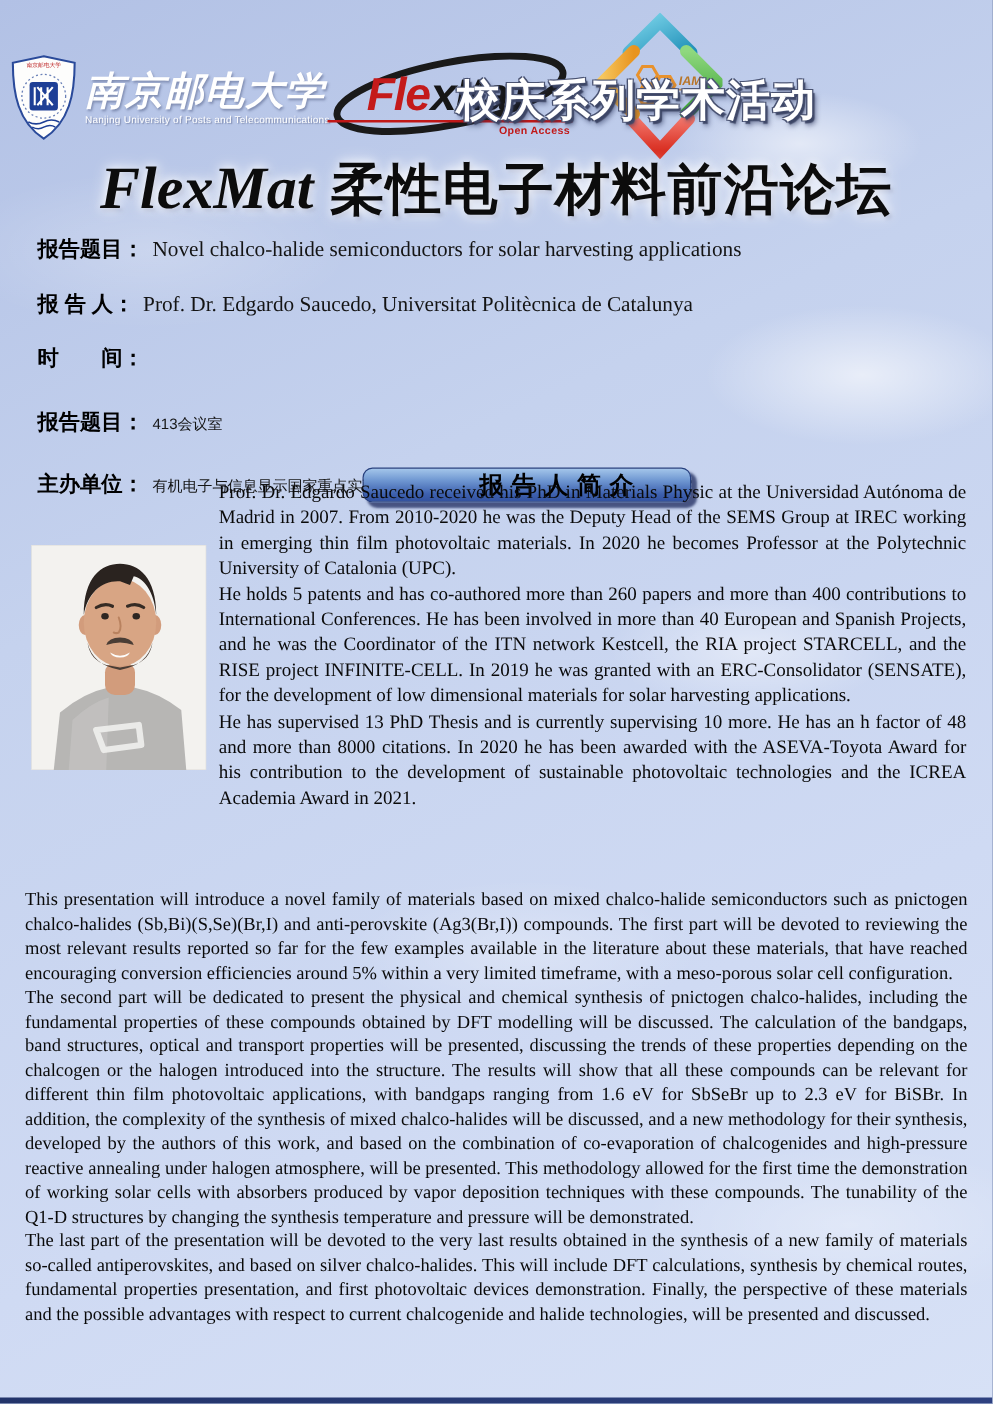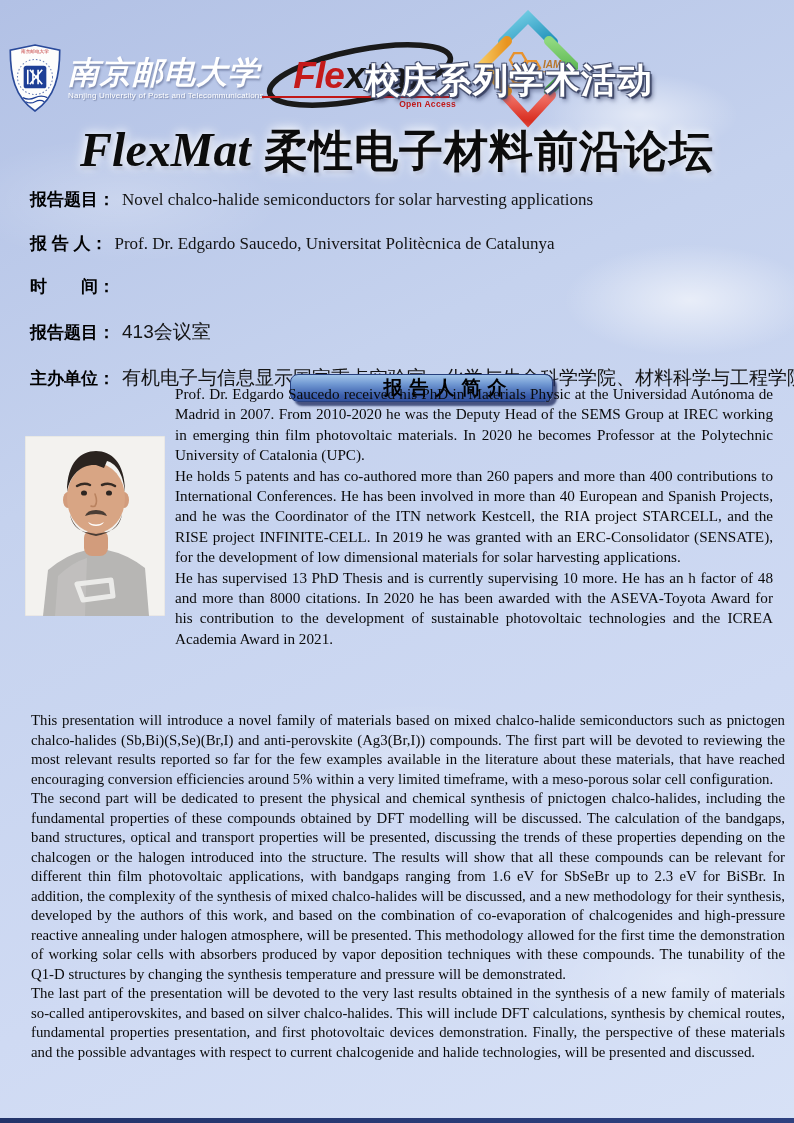--- a/index.html
+++ b/index.html
@@ -57,40 +57,40 @@
   .title .latin{font-family:"Liberation Serif",serif;font-style:italic;font-weight:900;font-size:48px;color:#0c0c0c;}
   .title .cn{font-family:"Liberation Sans",sans-serif;font-weight:900;font-size:44px;color:#0c0c0c;letter-spacing:1px;}
   
   .details{position:absolute;top:188px;left:30px;width:740px;}
   .detail-row{display:flex;align-items:baseline;margin-bottom:20.5px;font-size:17px;}
   .detail-label{
     font-family:"Liberation Sans",sans-serif;font-weight:700;color:#000;
     white-space:pre;flex:none;
   }
   .detail-value{margin-left:7px;color:#141414;white-space:nowrap;}
-  .detail-value.cjk{font-family:"Liberation Sans",sans-serif;font-size:19px;}
+  .detail-value.cjk{font-family:"Liberation Sans",sans-serif;font-size:12px;margin-top:12px;}
   
   .section-btn{
     position:absolute;left:290px;width:214px;height:26px;border-radius:8px;
     border:1px solid #27407e;
     background:linear-gradient(#a3c5ea 0%,#7098d2 35%,#3d60ae 78%,#33529f 100%);
     box-shadow:4px 4px 2px rgba(28,40,92,.75);
     display:flex;align-items:center;justify-content:center;
     font-family:"Liberation Serif",serif;font-weight:700;font-size:19px;color:#000;
     letter-spacing:7px;text-indent:7px;padding-left:47px;
   }
   #bio-btn{top:374px;}
   #abs-btn{top:680px;}
   
   .bio{position:absolute;top:384px;left:25px;width:748px;display:flex;align-items:flex-start;}
   .photo{width:140px;height:180px;margin-top:52px;flex:none;}
   .bio-text{flex:1;margin-left:10px;text-align:justify;font-size:15.2px;line-height:20.4px;}
   .bio-text p,.abstract p{margin:0;}
   
-  .abstract{position:absolute;top:711px;left:20px;width:754px;text-align:justify;font-size:14.8px;line-height:19.5px;margin-left:11px;}
+  .abstract{position:absolute;top:711px;left:20px;width:754px;text-align:justify;font-size:14.8px;line-height:19.5px;}
   .bottom-bar{position:absolute;left:0;bottom:0;width:794px;height:5px;background:linear-gradient(90deg,#23346a,#2e4180);}
 </style>
 </head>
 <body>
 
 <div class="page">
 
   <div class="header">
 
     <div class="njupt">

